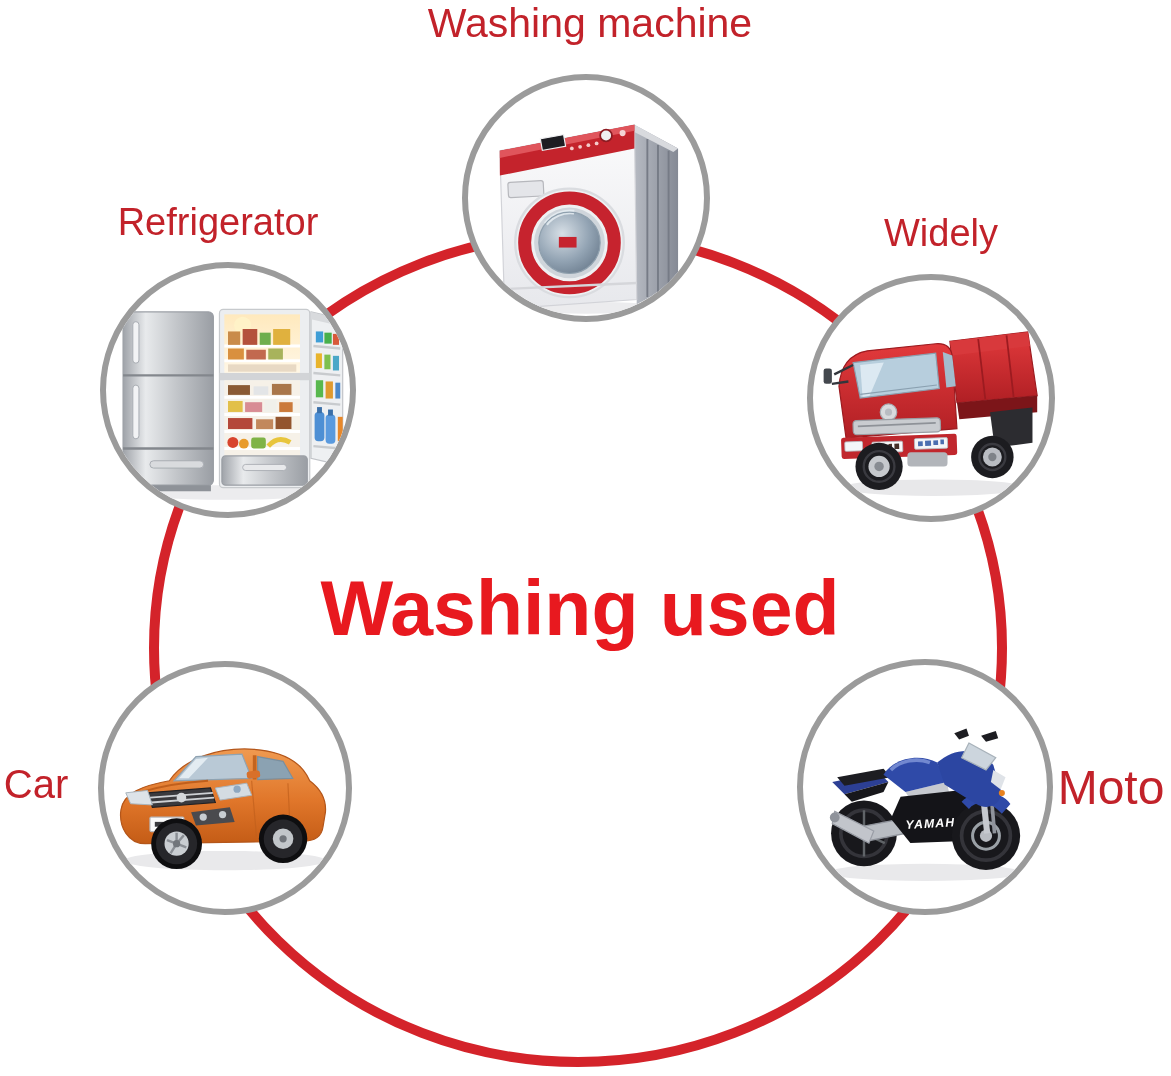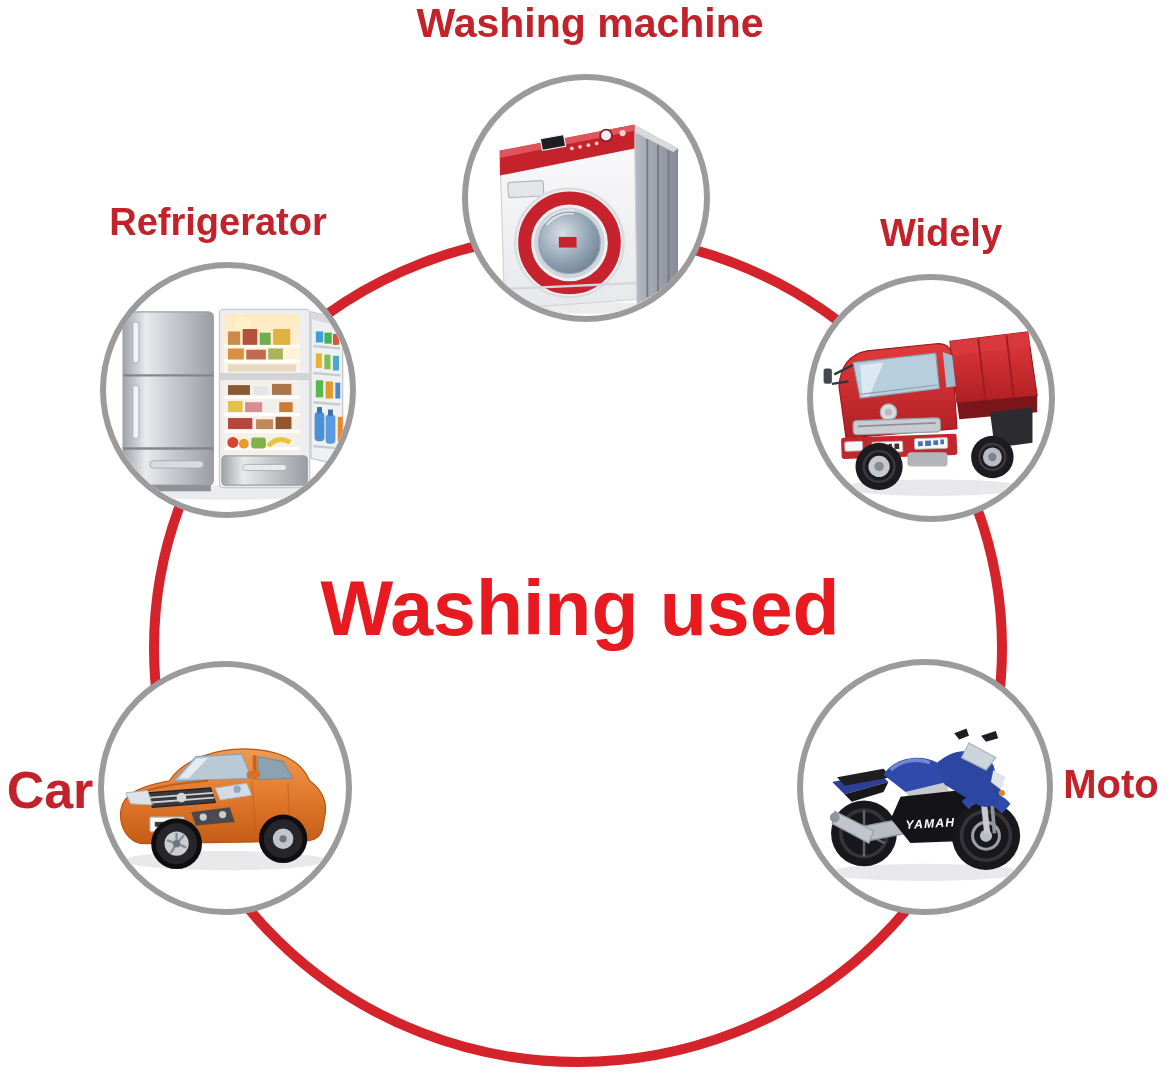--- a/index.html
+++ b/index.html
@@ -10,28 +10,28 @@
   #ring-svg{position:absolute;left:0;top:0;z-index:0;}
   .ring-stroke{stroke:var(--circle-red,#d4232a);}
   .item-circle{
     position:absolute;border-radius:50%;background:#fff;
     border:6px solid var(--ring-gray,#9b9b9b);
     box-sizing:border-box;overflow:hidden;z-index:1;
   }
   .item-circle svg{display:block;width:100%;height:100%;}
   .label{
     position:absolute;z-index:2;color:var(--label-red,#c2222a);
-    font-weight:bold;white-space:nowrap;transform:translateX(-50%);
+    font-weight:normal;white-space:nowrap;transform:translateX(-50%);
     line-height:1.05;
   }
   #label-washing{left:590px;top:2px;font-size:41px;}
   #label-fridge{left:218px;top:203px;font-size:38px;text-align:center;}
   #label-truck{left:941px;top:214px;font-size:38px;}
-  #label-car{left:50px;top:763px;font-size:52px;}
-  #label-moto{left:1111px;top:763px;font-size:40px;}
+  #label-car{left:36px;top:763px;font-size:40px;}
+  #label-moto{left:1111px;top:763px;font-size:48px;}
   #title{
     position:absolute;z-index:2;left:580px;top:570px;font-size:77px;
     color:var(--title-red,#e8191f);font-weight:bold;white-space:nowrap;
     transform:translateX(-50%);line-height:1.0;
   }
   #circle-washing{left:462px;top:74px;width:248px;height:248px;}
   #circle-fridge{left:100px;top:262px;width:256px;height:256px;}
   #circle-truck{left:807px;top:274px;width:248px;height:248px;}
   #circle-car{left:98px;top:661px;width:254px;height:254px;}
   #circle-moto{left:797px;top:659px;width:256px;height:256px;}

